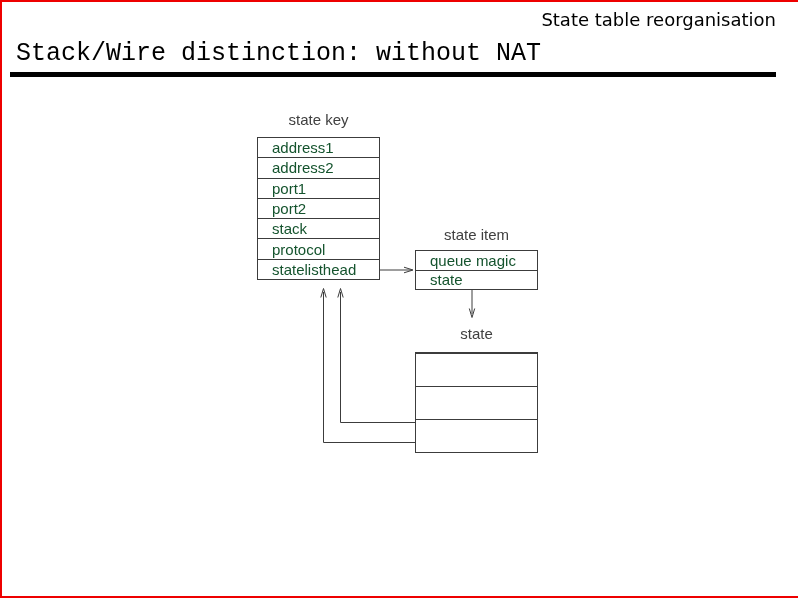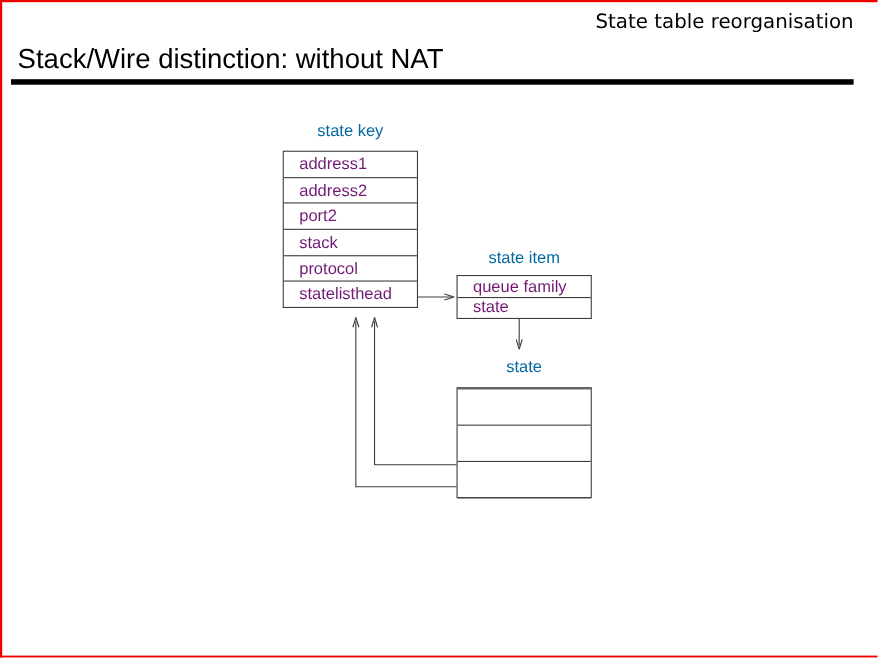--- a/index.html
+++ b/index.html
@@ -18,45 +18,45 @@
   .red-bottom { position: absolute; left: 0; top: 596px; width: 798px; height: 2px; background: #ee0000; }
 
   
   .corner-title {
     position: absolute; top: 8px; right: 22px;
     font-family: "DejaVu Sans", sans-serif;
     font-size: 18px; line-height: 24px; white-space: nowrap;
   }
   .page-title {
     position: absolute; top: 38px; left: 16px;
-    font-family: Liberation Sans, sans-serif;
+    font-family: Liberation Mono, monospace;
     font-size: 25px; line-height: 32px; white-space: nowrap;
   }
   .title-rule {
     position: absolute; left: 10px; top: 72px;
     width: 766px; height: 5px; background: #000;
   }
 
   
   .tbl-label {
     position: absolute; width: 123px;
     text-align: center; font-size: 15px; line-height: 18px;
-    color: #0369a1;
+    color: #404040;
   }
   .box {
     position: absolute; width: 123px;
     border: 1px solid #3c3c3c;
     box-sizing: border-box;
     display: flex; flex-direction: column;
     background: #fff;
   }
   .box .row {
     flex: 1 1 0;
     border-bottom: 1px solid #3c3c3c;
-    font-size: 15px; color: #701a75;
+    font-size: 15px; color: #14532d;
     padding-left: 14px;
     display: flex; align-items: center;
     white-space: nowrap; overflow: hidden;
   }
   .box .row:last-child { border-bottom: none; }
 
   #state-key-table  { left: 257px; top: 137px; height: 143px; }
   #state-key-label  { left: 257px; top: 111px; }
   #state-item-table { left: 415px; top: 250px; height: 40px; }
   #state-item-label { left: 415px; top: 226px; }
@@ -80,29 +80,30 @@
   <div class="red-bottom"></div>
 
   <div class="corner-title">State table reorganisation</div>
   <div class="page-title">Stack/Wire distinction: without NAT</div>
   <div class="title-rule"></div>
 
   <div class="tbl-label" id="state-key-label">state key</div>
   <div class="box" id="state-key-table">
     <div class="row">address1</div>
     <div class="row">address2</div>
+    <div class="row">port1</div>
     <div class="row">port2</div>
     <div class="row">stack</div>
     <div class="row">protocol</div>
     <div class="row">statelisthead</div>
   </div>
 
   <div class="tbl-label" id="state-item-label">state item</div>
   <div class="box" id="state-item-table">
-    <div class="row">queue family</div>
+    <div class="row">queue magic</div>
     <div class="row">state</div>
   </div>
 
   <div class="tbl-label" id="state-label">state</div>
   <div class="box" id="state-table">
     <div class="row">loads of magic</div>
     <div class="row">interface</div>
     <div class="row">direction</div>
     <div class="row">sk wire</div>
     <div class="row">sk stack</div>

